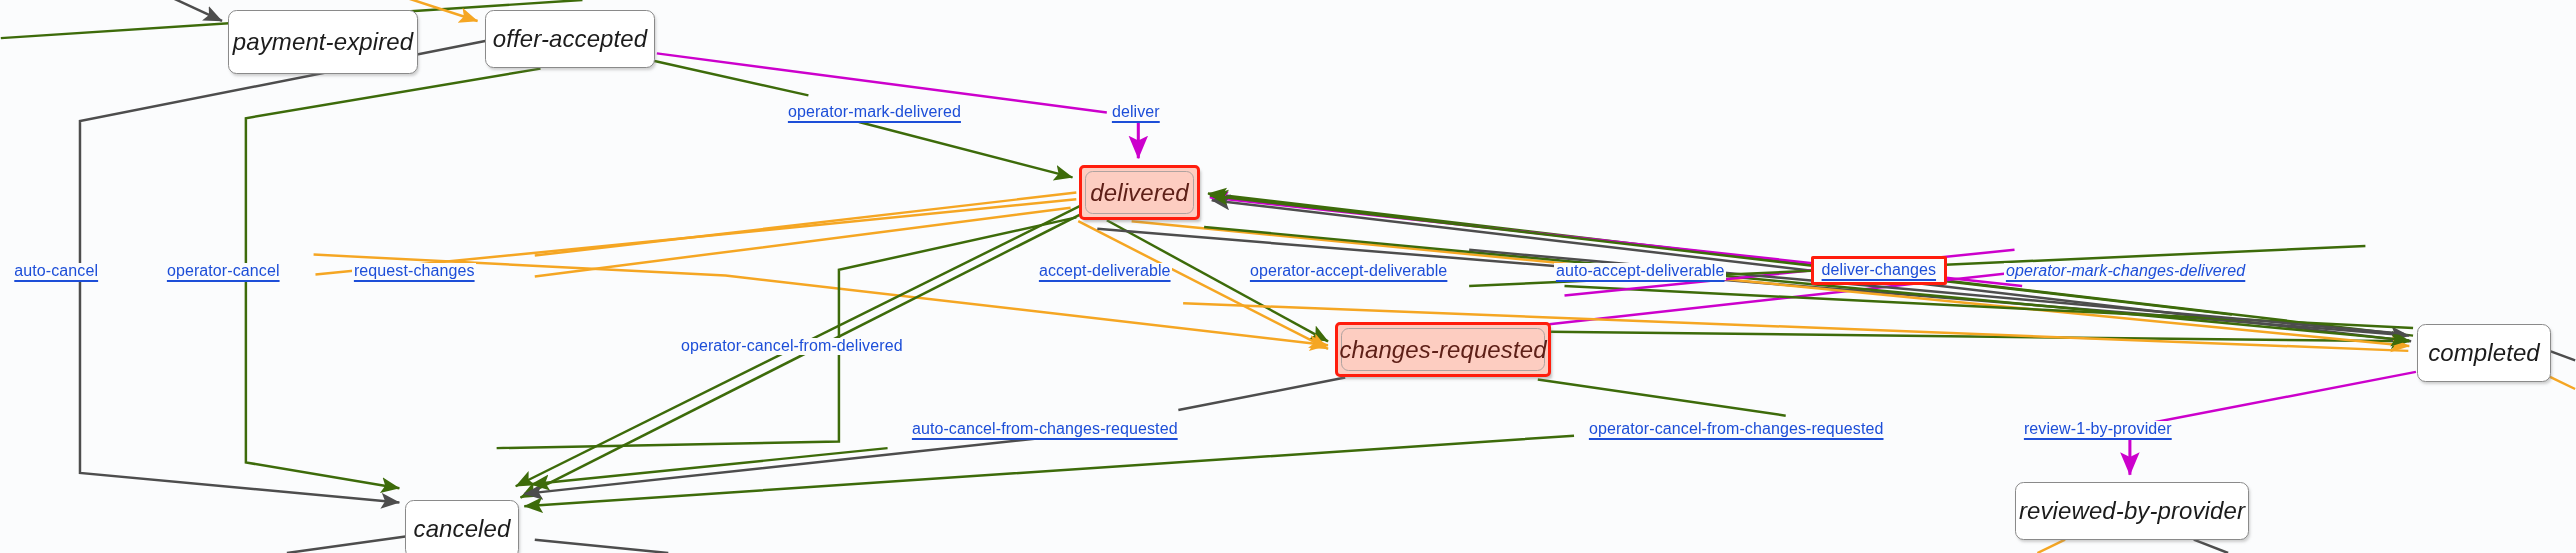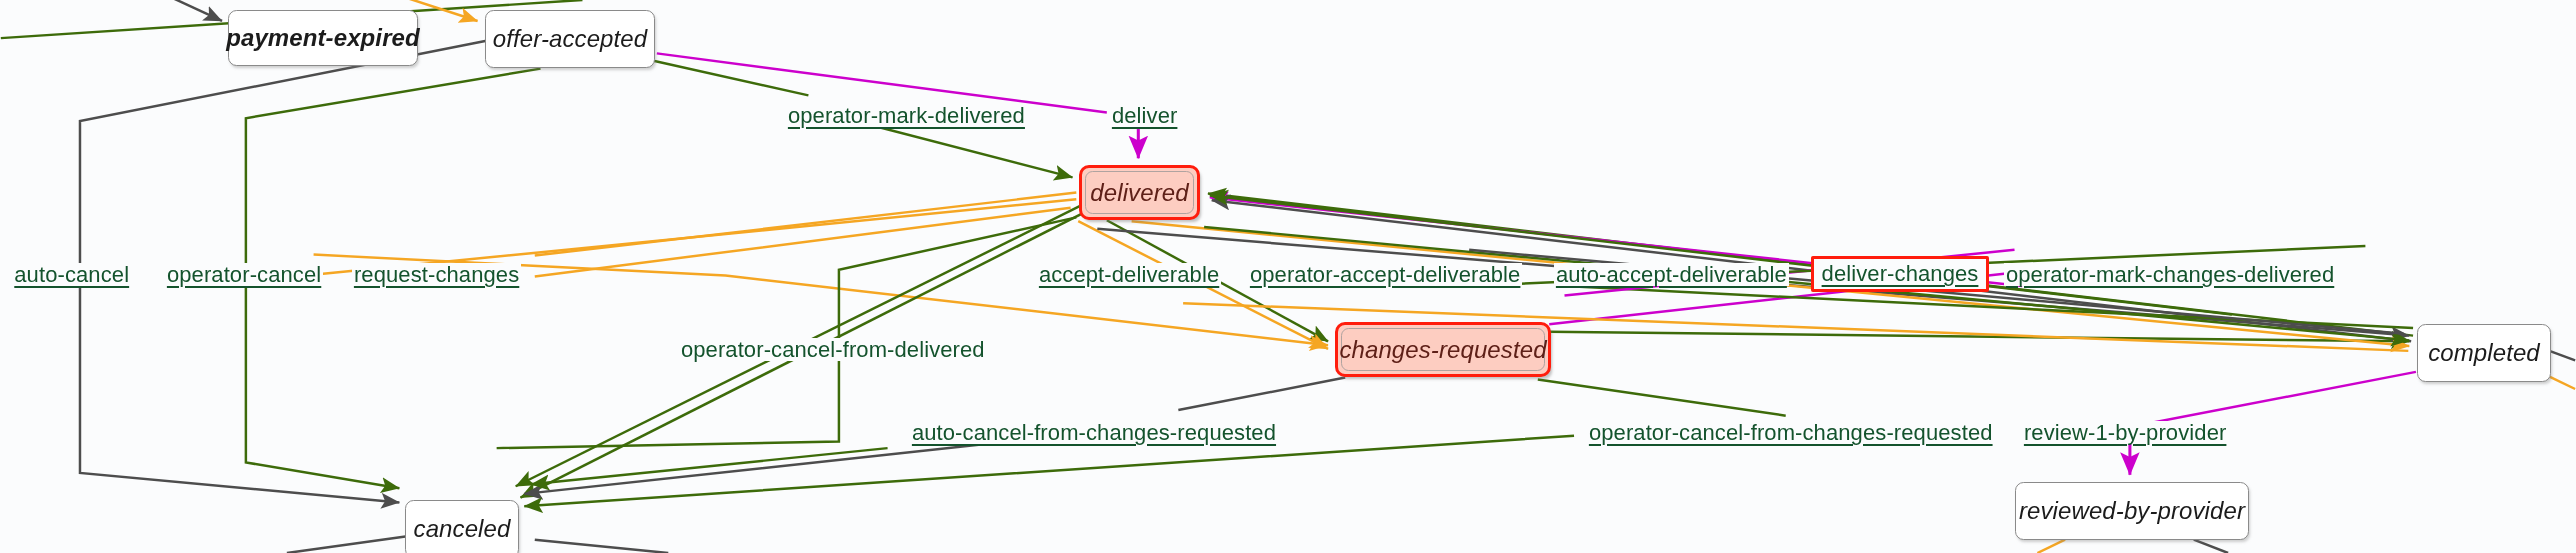--- a/index.html
+++ b/index.html
@@ -37,41 +37,41 @@
     white-space: nowrap;
     background: #ffffff;
     border: 1.5px solid #8a8a8a;
     color: #1c1c1c;
     font-size: 24px;
     letter-spacing: 0.1px;
     box-shadow: 1.9px 2.9px 2.9px -1px rgba(120,120,120,0.35);
   }
   .node.highlight {
     border: 3.8px solid #ff1d0d;
-    border-radius: 10px;
+    border-radius: 5px;
     background: #fdcdc1;
     color: #5e2018;
     box-shadow: 2.9px 3.8px 2.9px -1.9px rgba(120,120,120,0.45);
   }
   .node.highlight .node-inner {
     border: 1.3px solid #b0a3a0;
     border-radius: 7.6px;
     position: absolute;
     left: 2.9px; top: 2.9px; right: 2.9px; bottom: 2.9px;
     pointer-events: none;
   }
   .node-label {
     position: relative;
     z-index: 2;
   }
   .edge-label {
     position: absolute;
     white-space: nowrap;
-    font-size: 22px;
-    color: #14532d;
+    font-size: 16px;
+    color: #1d4ed8;
     background: #fbfcfd;
     padding: 0 1.9px;
     line-height: 1.05;
     letter-spacing: 0.1px;
   }
   .edge-label.underlined {
     text-decoration: underline;
     text-underline-offset: 3.8px;
     text-decoration-thickness: 1.5px;
   }
@@ -158,21 +158,21 @@
       <path stroke="#4d4d4d" d="M1540,262 L2520,350"></path>
       <path stroke="#3d6b0a" d="M1540,300 L2480,258"></path>
       <path stroke="#f5a623" d="M1240,318 L2525,368"></path>
 
       <path stroke="#3d6b0a" marker-end="url(#ah-green)" d="M930,470 L556,508"></path>
       <path stroke="#4d4d4d" d="M300,580 L430,562"></path>
       <path stroke="#4d4d4d" d="M560,566 L700,580"></path>
     </g>
   </svg>
 
-  <div class="node" style="left: 228px; top: 9.5px; width: 190px; height: 56px; font-weight: bold;">
+  <div class="node" style="left: 228px; top: 9.5px; width: 190px; height: 64px;">
     <span class="node-label">payment-expired</span>
   </div>
   <div class="node" style="left: 485px; top: 9.5px; width: 170px; height: 58px; text-align: center;">
     <span class="node-label">offer-accepted</span>
   </div>
   <div class="node highlight" style="left: 1079px; top: 165px; width: 121px; height: 55px;">
     <span class="node-inner"></span>
     <span class="node-label">delivered</span>
   </div>
   <div class="node highlight" style="left: 1335px; top: 322px; width: 216px; height: 55px;">
@@ -191,20 +191,20 @@
 
   <div class="edge-label underlined" style="left: 12.4px; top: 263px;">auto-cancel</div>
   <div class="edge-label underlined" style="left: 165px; top: 263px;">operator-cancel</div>
   <div class="edge-label underlined" style="left: 352px; top: 263px;">request-changes</div>
   <div class="edge-label underlined" style="left: 786px; top: 104px;">operator-mark-delivered</div>
   <div class="edge-label underlined" style="left: 1110px; top: 104px;">deliver</div>
   <div class="edge-label underlined" style="left: 1037px; top: 263px;">accept-deliverable</div>
   <div class="edge-label underlined" style="left: 1248px; top: 263px;">operator-accept-deliverable</div>
   <div class="edge-label underlined" style="left: 1554px; top: 263px;">auto-accept-deliverable</div>
   <div class="edge-label underlined boxed" style="left: 1811px; top: 256px;">deliver-changes</div>
-  <div class="edge-label underlined" style="left: 2004px; top: 263px;">operator-mark-changes-delivered</div>
+  <div class="edge-label underlined" style="left: 2004px; top: 263px; font-style: italic;">operator-mark-changes-delivered</div>
   <div class="edge-label" style="left: 679px; top: 338px;">operator-cancel-from-delivered</div>
   <div class="edge-label underlined" style="left: 1587px; top: 421px;">operator-cancel-from-changes-requested</div>
   <div class="edge-label underlined" style="left: 910px; top: 421px;">auto-cancel-from-changes-requested</div>
   <div class="edge-label underlined" style="left: 2022px; top: 421px;">review-1-by-provider</div>
 
 </div>
 
 
 </body></html>

